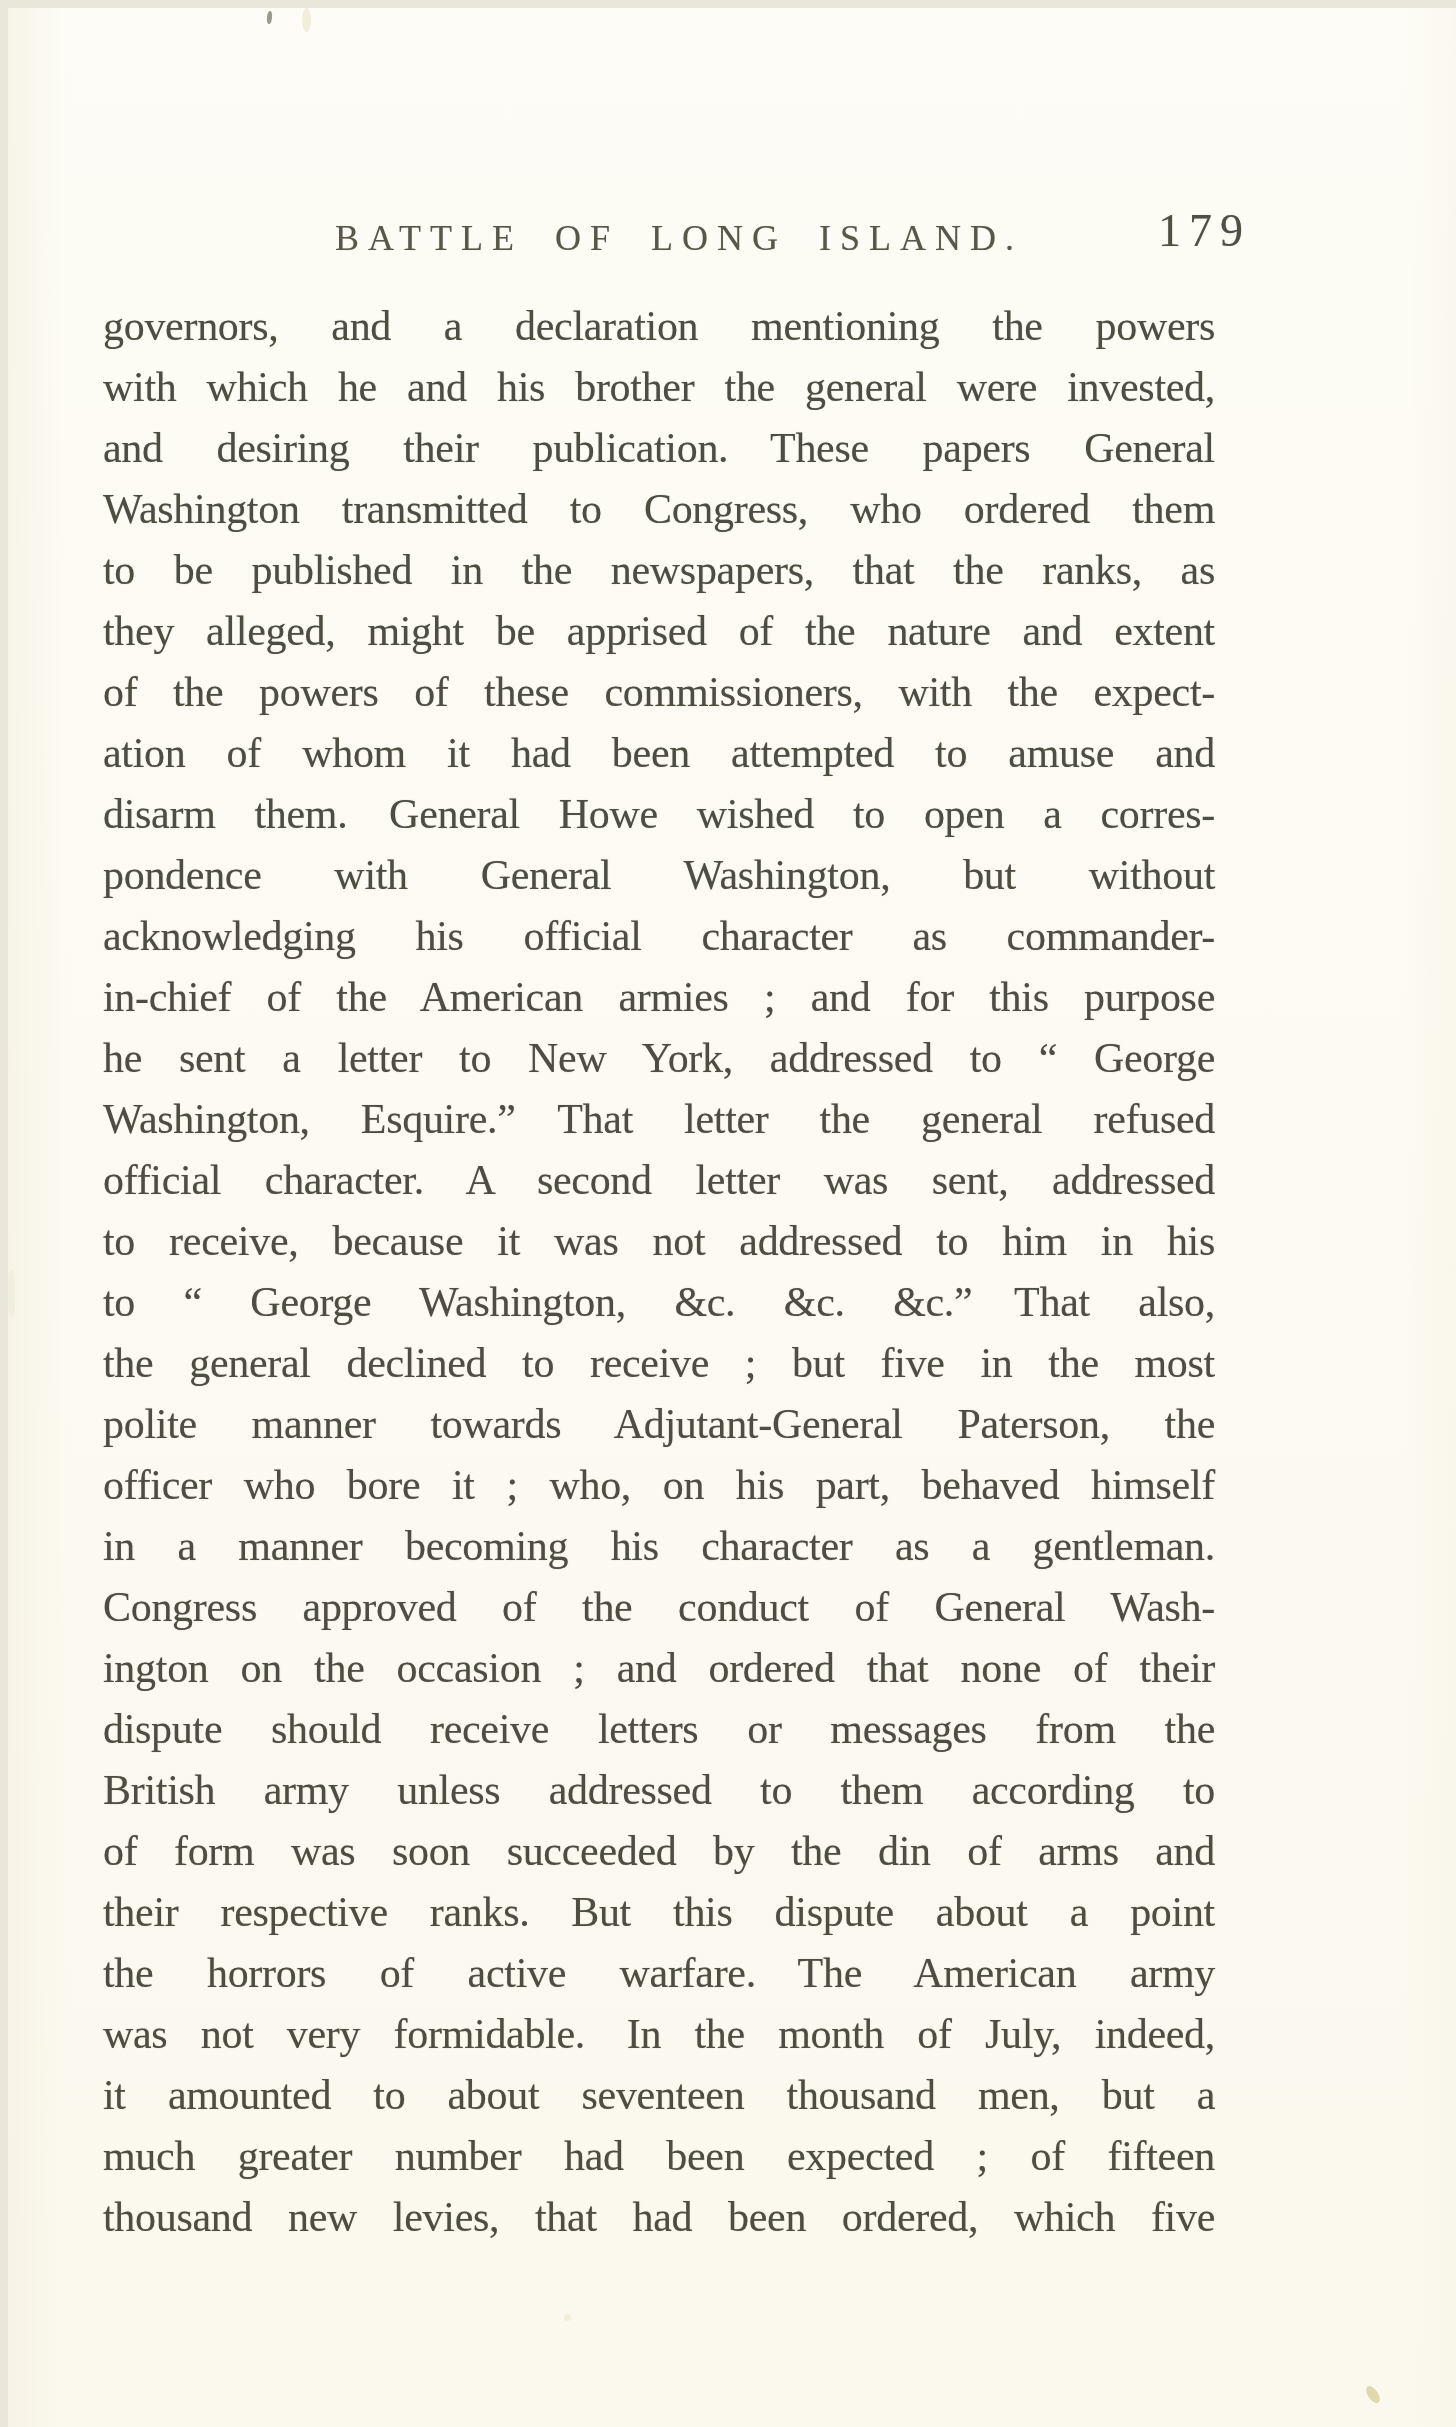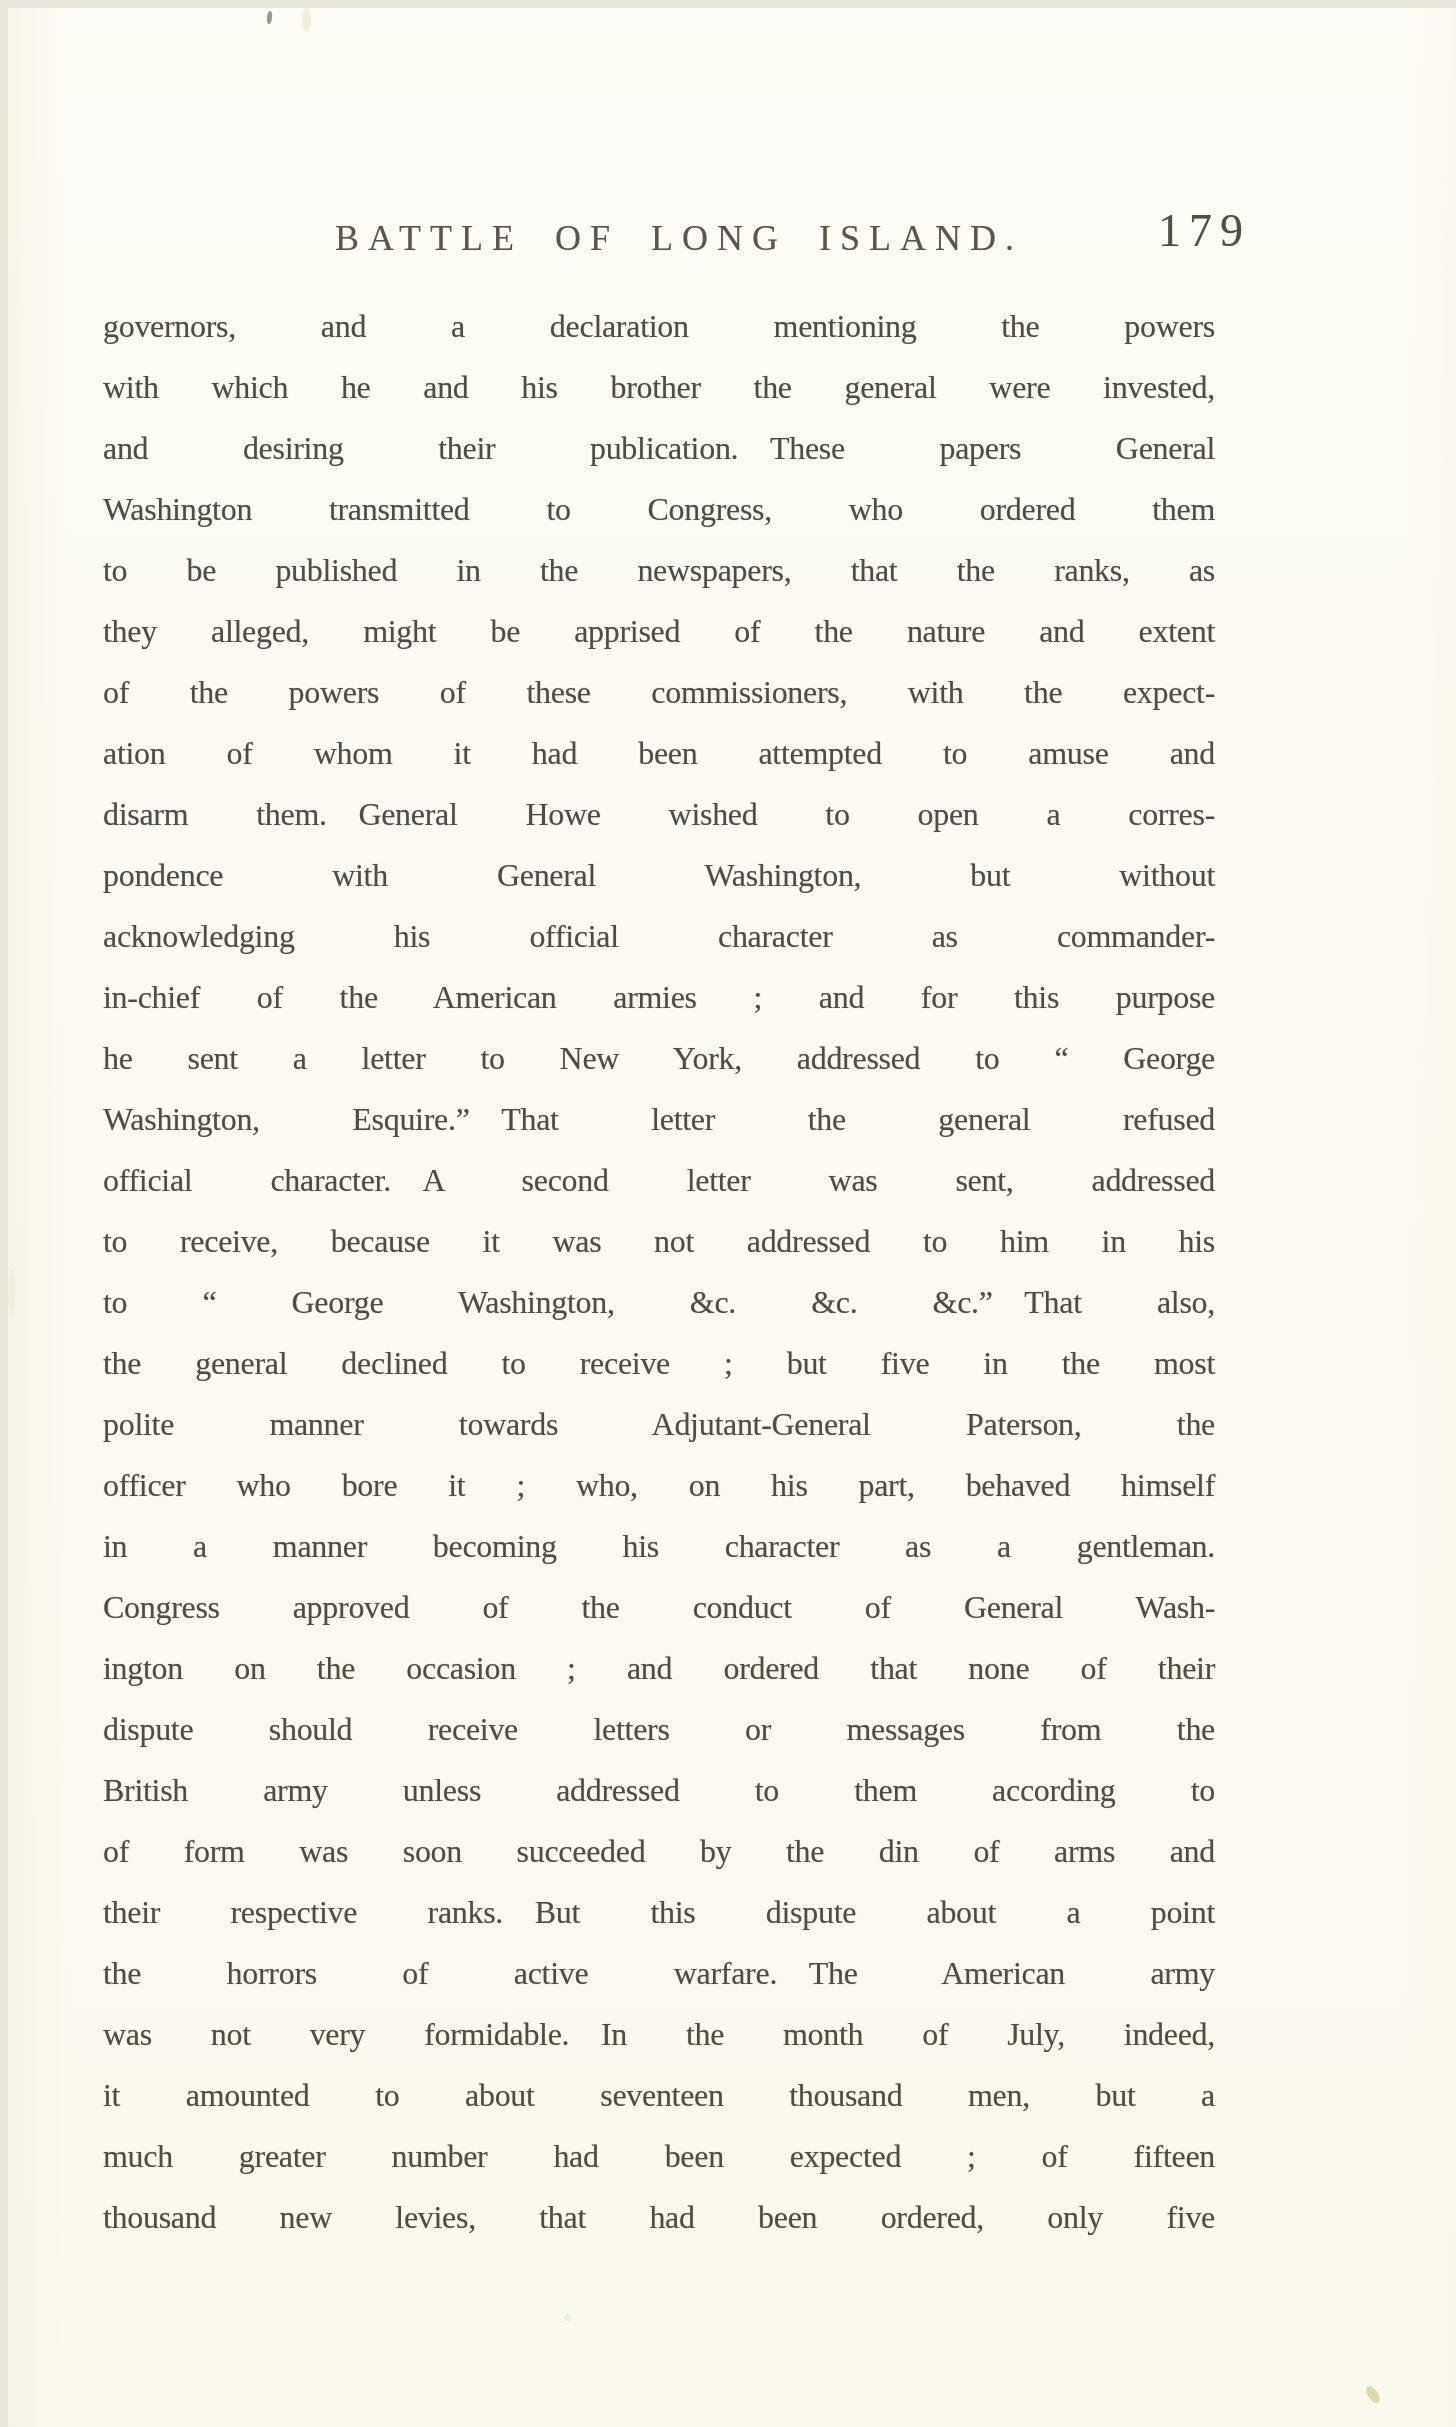--- a/index.html
+++ b/index.html
@@ -37,21 +37,21 @@
     font-size: 46px;
     letter-spacing: 8px;
     color: #504f44;
     text-shadow: 0 0 1px rgba(80,79,68,0.35);
   }
   .body-text {
     position: absolute;
     left: 95px;
     top: 288px;
     width: 1112px;
-    font-size: 32px;
+    font-size: 42px;
     line-height: 61px;
     letter-spacing: -0.3px;
     color: #4e4d42;
     text-shadow: 0 0 1px rgba(78,77,66,0.4);
   }
   .line {
     text-align: justify;
     text-align-last: justify;
     height: 61px;
     white-space: normal;
@@ -113,21 +113,21 @@
     <div class="line">Congress approved of the conduct of General Wash-</div>
     <div class="line">ington on the occasion ; and ordered that none of their</div>
     <div class="line">dispute should receive letters or messages from the</div>
     <div class="line">British army unless addressed to them according to</div>
     <div class="line">of form was soon succeeded by the din of arms and</div>
     <div class="line">their respective ranks. But this dispute about a point</div>
     <div class="line">the horrors of active warfare. The American army</div>
     <div class="line">was not very formidable. In the month of July, indeed,</div>
     <div class="line">it amounted to about seventeen thousand men, but a</div>
     <div class="line">much greater number had been expected ; of fifteen</div>
-    <div class="line">thousand new levies, that had been ordered, only five</div>
+    <div class="line">thousand new levies, that had been ordered, which five</div>
   </div>
 
   <div class="speck speck-top-dark"></div>
   <div class="speck speck-top-yellow"></div>
   <div class="speck speck-bottom-yellow"></div>
   <div class="speck speck-bottom-mid"></div>
   <div class="speck smudge-left"></div>
 
 </div>
 

